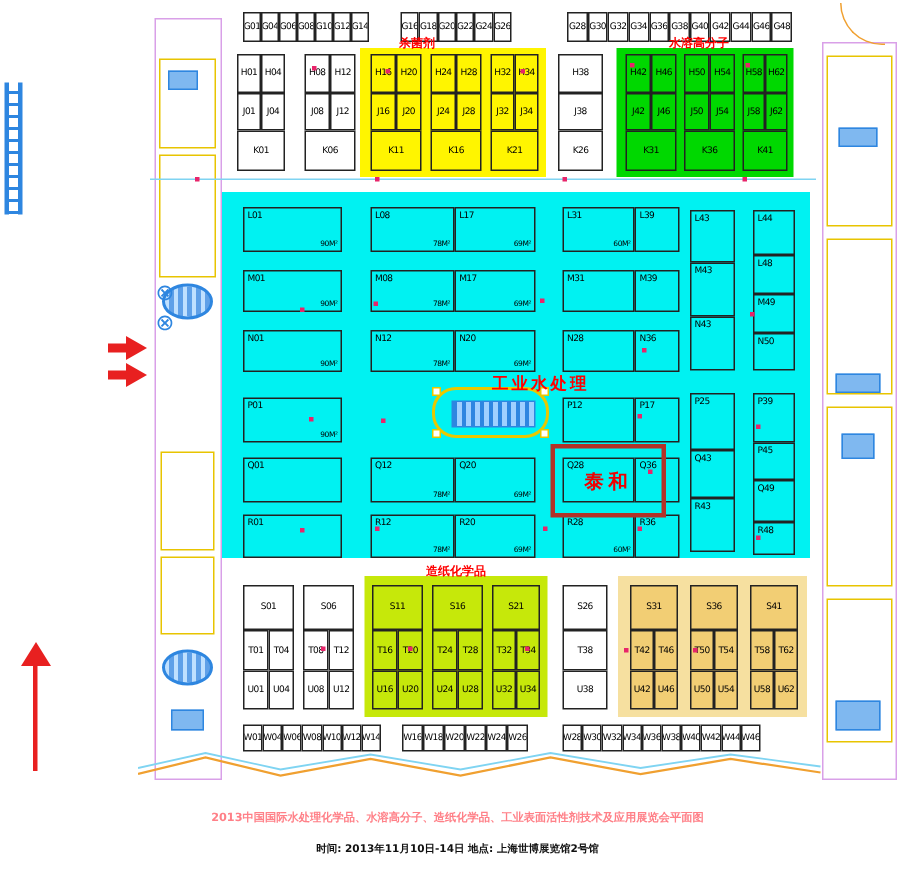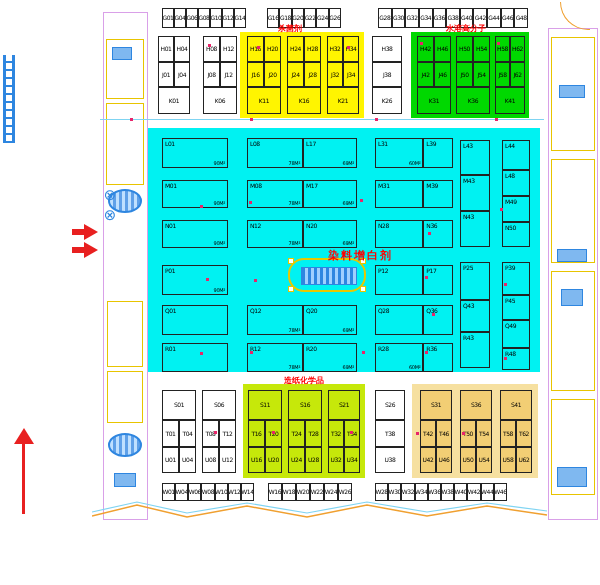--- a/index.html
+++ b/index.html
@@ -93,26 +93,31 @@
     <div class="esc-corner" style="right:-2px;top:-2px;"></div>
     <div class="esc-corner" style="left:-2px;bottom:-2px;"></div>
     <div class="esc-corner" style="right:-2px;bottom:-2px;"></div>
   </div>
 
   <svg width="456" height="24" style="left:92px;top:500px;">
     <polyline points="0,16 45,5 95,17 155,6 215,17 275,5 335,16 395,6 455,15" fill="none" stroke="#f0a030" stroke-width="1.5"></polyline>
     <polyline points="0,12 45,2 95,13 155,3 215,13 275,2 335,12 395,3 455,11" fill="none" stroke="#7fd4f2" stroke-width="1.2"></polyline>
   </svg>
 
-  <div class="ztitle" style="left:278px;top:23px;">杀菌剂</div>
+  <div class="ztitle" style="left:266px;top:23px;">杀菌剂</div>
   <div class="ztitle" style="left:446px;top:23px;">水溶高分子</div>
-  <div class="ztitle bigtitle" style="left:328px;top:248px;">染料增白剂</div>
+  <div class="ztitle bigtitle" style="left:328px;top:248px;">工业水处理</div>
   <div class="ztitle" style="left:284px;top:375px;">造纸化学品</div>
 
-
+  <div class="taihe-box">
+    <span>泰和</span>
+  </div>
+
+  <div class="footer1">2013中国国际水处理化学品、水溶高分子、造纸化学品、工业表面活性剂技术及应用展览会平面图</div>
+  <div class="footer2">时间: 2013年11月10日-14日    地点: 上海世博展览馆2号馆</div>
 
 <div class="zone" style="left: 240px; top: 32px; width: 124px; height: 86px; background: rgb(255, 245, 0);"></div>
     <div class="zone" style="left: 411px; top: 32px; width: 118px; height: 86px; background: rgb(0, 216, 0);"></div>
     <div class="zone" style="left: 148px; top: 128px; width: 392px; height: 244px; background: rgb(0, 242, 242);"></div>
     <div class="zone" style="left: 243px; top: 384px; width: 122px; height: 94px; background: rgb(198, 232, 10);"></div>
     <div class="zone" style="left: 412px; top: 384px; width: 126px; height: 94px; background: rgb(246, 224, 160);"></div>
     <div class="cell" style="left: 162px; top: 8px; width: 12px; height: 20px; background: rgb(255, 255, 255);">
       <span class="bl">G01</span>
     </div>
     <div class="cell" style="left: 174px; top: 8px; width: 12px; height: 20px; background: rgb(255, 255, 255);">

